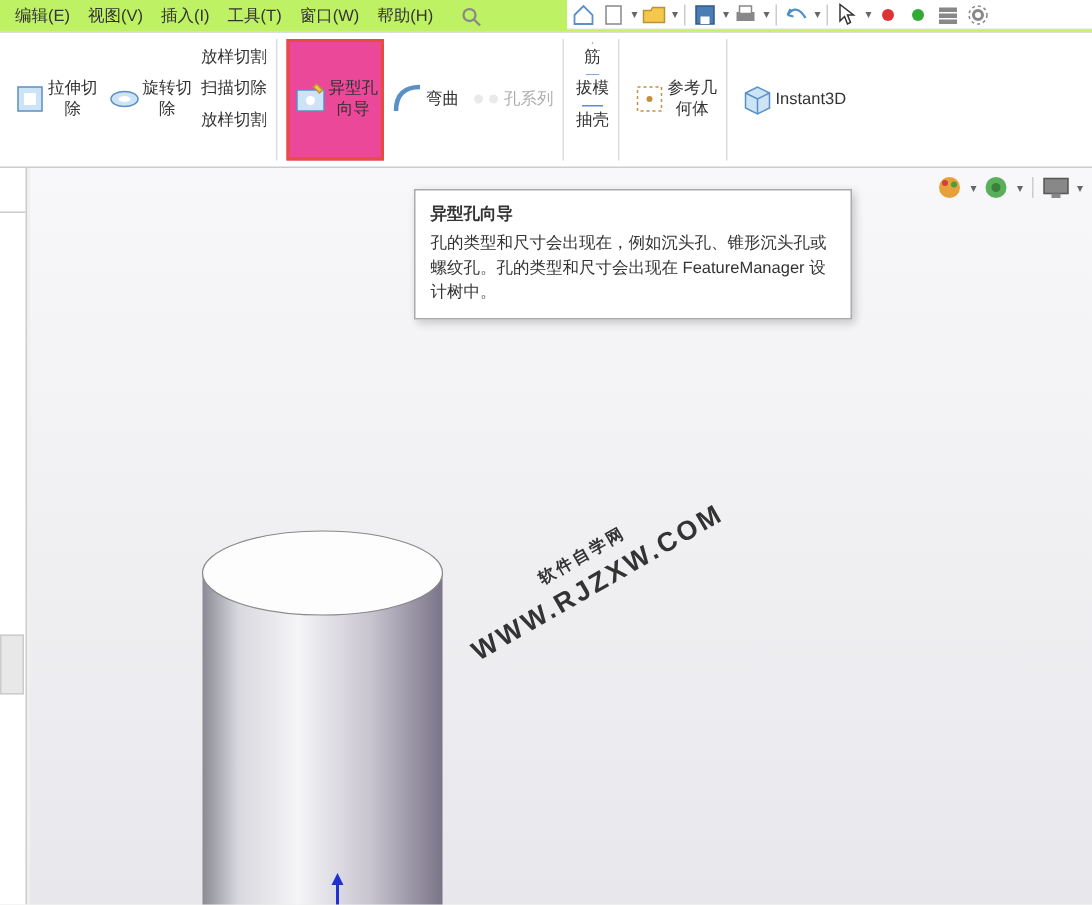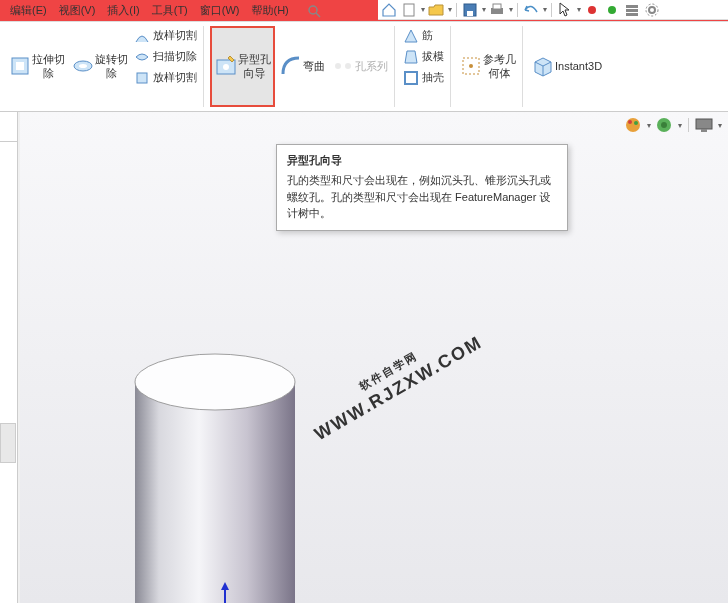--- a/index.html
+++ b/index.html
@@ -1,32 +1,32 @@
 <!DOCTYPE html>
 <html><head>
 <meta charset="utf-8">
 <style>
 *{box-sizing:border-box;margin:0;padding:0;font-family:"Microsoft YaHei",sans-serif;font-size:11px;color:#333}
 body{width:728px;height:603px;background:#f0f0f0;overflow:hidden;position:relative}
-.menubar{height:22px;background:#ef4444;display:flex;align-items:center;padding:0 4px;border-bottom:1px solid #ddd}
+.menubar{height:22px;background:#bef264;display:flex;align-items:center;padding:0 4px;border-bottom:1px solid #ddd}
 .menubar span{padding:0 6px;cursor:default}
 .toolbar{height:20px;background:#fff;display:flex;align-items:center;padding:0 2px;border-bottom:1px solid #ddd;gap:2px;position:absolute;top:0;right:0;width:350px}
 .ticon{width:18px;height:16px;display:flex;align-items:center;justify-content:center}
 .sep{width:1px;height:14px;background:#ccc;margin:0 2px}
 .ribbon{height:90px;background:#fff;border-bottom:1px solid #ccc;display:flex;padding:4px 2px;gap:2px}
 .rgroup{display:flex;border-right:1px solid #ddd;padding:0 4px;gap:2px}
 .rbtn{display:flex;align-items:center;justify-content:flex-start;padding:2px;min-width:36px;cursor:default;text-align:center;line-height:1.2}
-.rbtn.small{min-width:auto;flex-direction:row;height:20px;gap:3px;padding:1px 2px}
+.rbtn.small{min-width:auto;flex-direction:column;height:20px;gap:3px;padding:1px 2px}
 .rbtn .ricon{width:24px;height:24px;margin-bottom:2px}
 .rbtn.small .ricon{width:16px;height:16px;margin:0}
 .rcol{display:flex;flex-direction:column;gap:1px}
-.highlight{border:2px solid #e74c3c;background:#e5e5e5}
+.highlight{border:2px solid #e74c3c;background:#ec4899}
 .viewport{position:absolute;top:112px;left:20px;right:0;bottom:0;background:linear-gradient(180deg,#f8f8fa 0%,#e8e8ec 100%)}
 .palette{position:absolute;top:116px;right:6px;display:flex;gap:4px;align-items:center}
-.tooltip{position:absolute;top:144px;left:276px;width:292px;background:#fff;border:1px solid #aaa;padding:8px 10px;box-shadow:2px 2px 6px rgba(0,0,0,.2);z-index:10}
+.tooltip{position:absolute;top:126px;left:276px;width:292px;background:#fff;border:1px solid #aaa;padding:8px 10px;box-shadow:2px 2px 6px rgba(0,0,0,.2);z-index:10}
 .tooltip .tt-title{font-weight:bold;margin-bottom:4px}
 .tooltip .tt-body{line-height:1.5}
 .watermark{position:absolute;top:250px;left:280px;transform:rotate(-30deg);font-size:28px;color:rgba(0,0,0,.08);font-weight:bold;letter-spacing:2px;text-align:center;line-height:1.4;pointer-events:none}
 .cylinder{position:absolute;top:240px;left:110px;width:170px;height:310px}
 .leftbar{position:absolute;top:112px;left:0;width:18px;bottom:0;background:#fff;border-right:1px solid #ccc}
 .dd{font-size:8px;color:#666;margin-left:1px}
 svg{display:block}
 </style>
 </head>
 <body>

